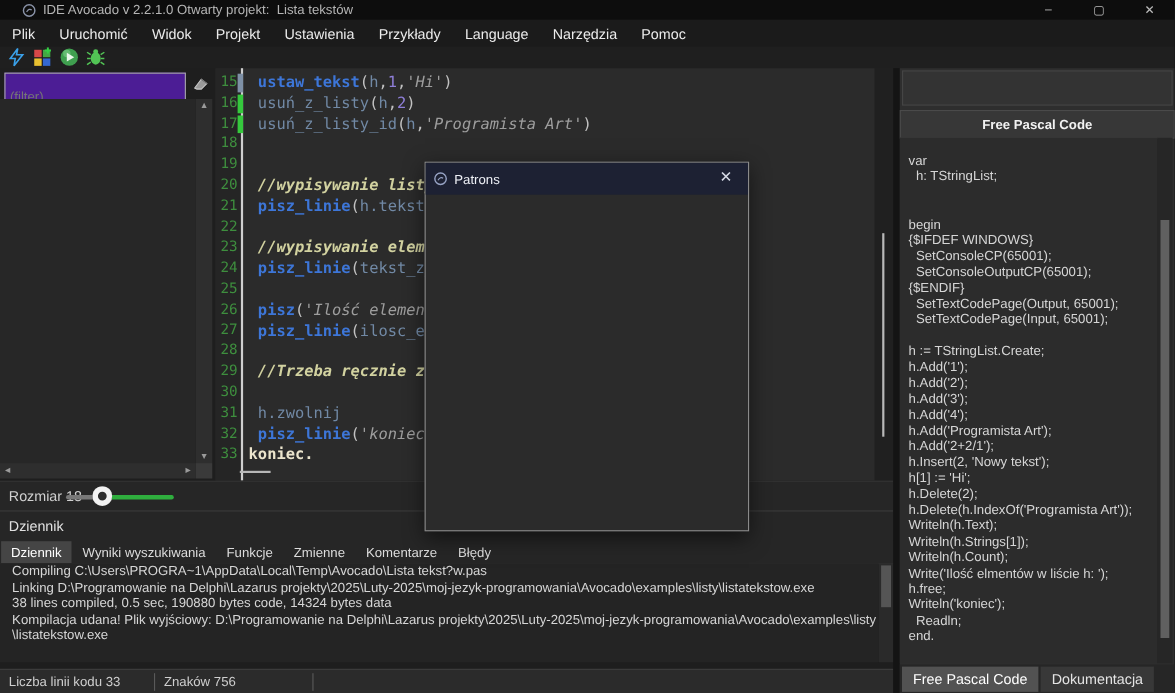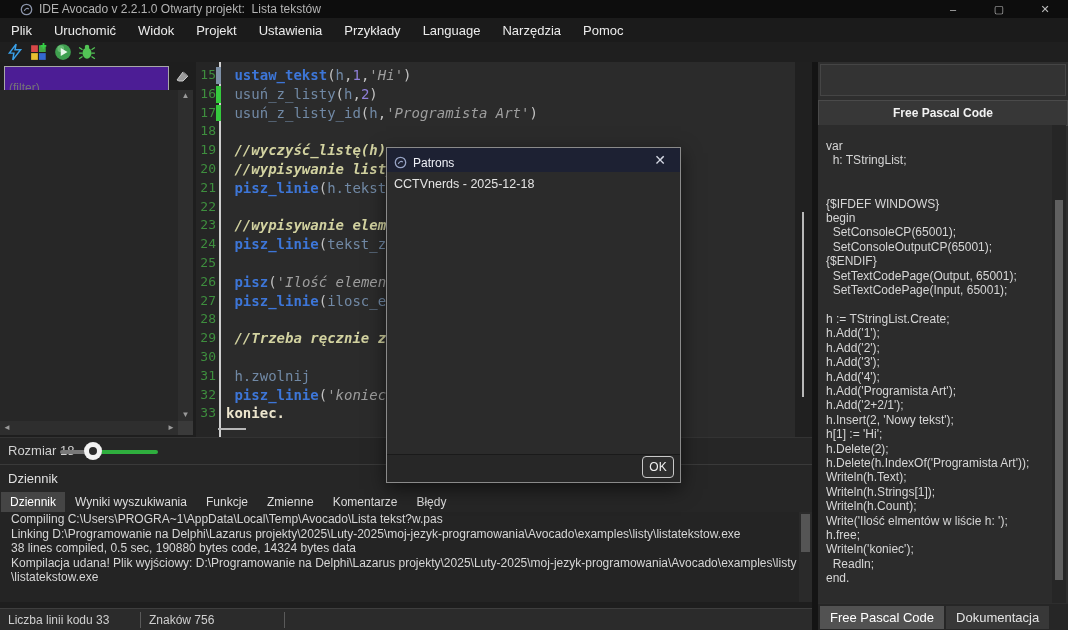--- a/index.html
+++ b/index.html
@@ -210,21 +210,20 @@
           <span class="ln">17</span>
           <span class="mk green"></span>
           <span class="ed-code"><span class="sg-id"> usuń_z_listy_id</span><span class="sg-pl">(</span><span class="sg-id">h</span><span class="sg-pl">,</span><span class="sg-st">'Programista Art'</span><span class="sg-pl">)</span></span>
         </div>
         <div class="ed-row">
           <span class="ln">18</span>
           <span class="ed-code"></span>
         </div>
         <div class="ed-row">
           <span class="ln">19</span>
-          <span class="ed-code"><span class="sg-co"> //wyczyść_listę(h)</span></span>
         </div>
         <div class="ed-row">
           <span class="ln">20</span>
           <span class="ed-code"><span class="sg-co"> //wypisywanie listy</span></span>
         </div>
         <div class="ed-row">
           <span class="ln">21</span>
           <span class="ed-code"><span class="sg-kw"> pisz_linie</span><span class="sg-pl">(</span><span class="sg-id">h.tekst</span><span class="sg-pl">)</span></span>
         </div>
         <div class="ed-row">
@@ -321,22 +320,22 @@
   <div id="splitter"></div>
 
   <div id="right-panel">
     <div id="rp-topstrip"></div>
     <div id="rp-header">Free Pascal Code</div>
     <div id="rp-code">
         <div class="rp-line">var</div>
         <div class="rp-line">  h: TStringList;</div>
         <div class="rp-line">&nbsp;</div>
         <div class="rp-line">&nbsp;</div>
+        <div class="rp-line">begin</div>
         <div class="rp-line">{$IFDEF WINDOWS}</div>
-        <div class="rp-line">begin</div>
         <div class="rp-line">  SetConsoleCP(65001);</div>
         <div class="rp-line">  SetConsoleOutputCP(65001);</div>
         <div class="rp-line">{$ENDIF}</div>
         <div class="rp-line">  SetTextCodePage(Output, 65001);</div>
         <div class="rp-line">  SetTextCodePage(Input, 65001);</div>
         <div class="rp-line">&nbsp;</div>
         <div class="rp-line">h := TStringList.Create;</div>
         <div class="rp-line">h.Add('1');</div>
         <div class="rp-line">h.Add('2');</div>
         <div class="rp-line">h.Add('3');</div>
@@ -367,21 +366,15 @@
 
   <div id="dialog">
     <div id="dlg-titlebar">
       <svg class="dlg-ico" viewBox="0 0 14 14">
         <circle cx="7" cy="7" r="5.6" fill="none" stroke="#97a3c4" stroke-width="1.4"></circle>
         <path d="M4.5 8.5 Q7 4.5 9.5 6.5" fill="none" stroke="#97a3c4" stroke-width="1.2"></path>
       </svg>
       <span class="dlg-ttl">Patrons</span>
       <div id="dlg-close">✕</div>
     </div>
-    <div id="dlg-body">
-      <span class="dlg-txt">CCTVnerds - 2025-12-18</span>
-    </div>
-    <div id="dlg-footer">
-      <div id="dlg-ok">OK</div>
-    </div>
   </div>
 
 </div>
 
 </body></html>

